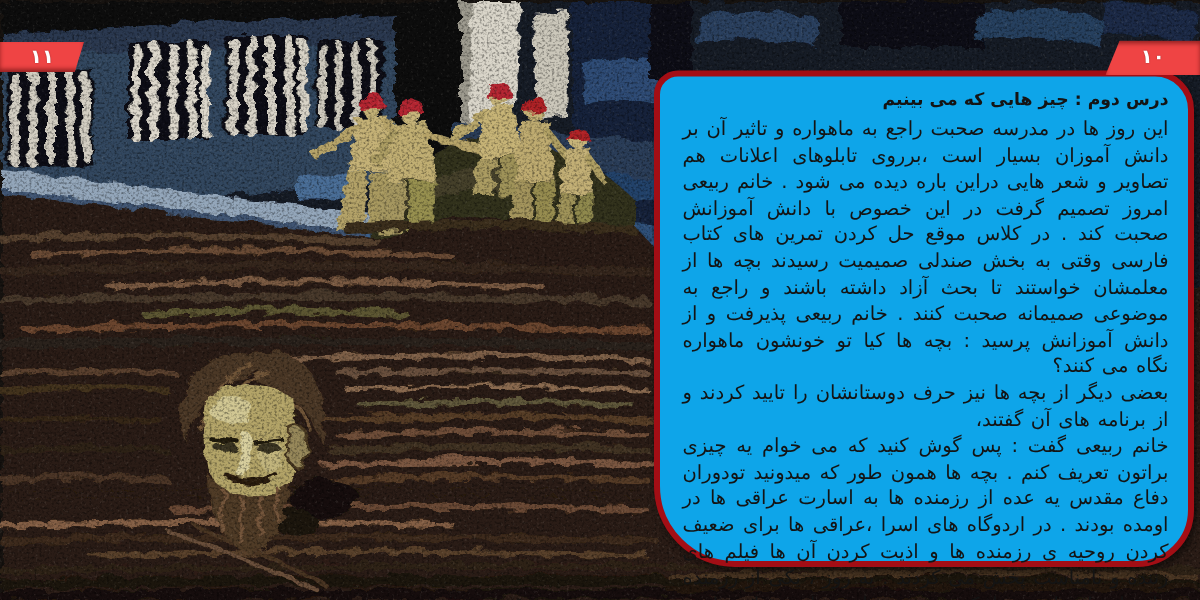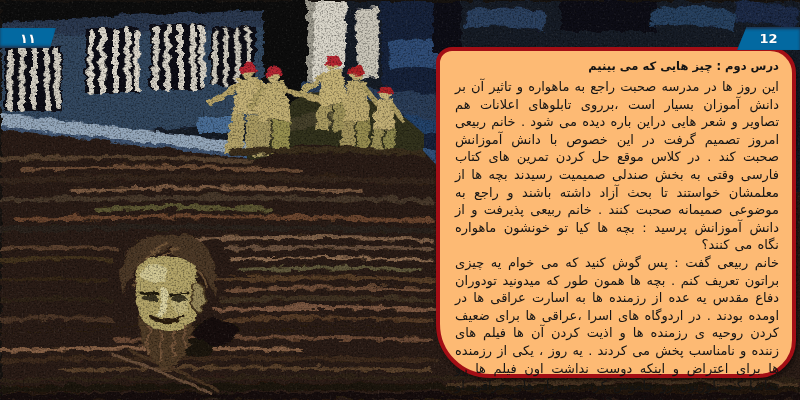--- a/index.html
+++ b/index.html
@@ -2,33 +2,33 @@
 <html lang="fa"><head>
 <meta charset="utf-8">
 <style>
   html,body{margin:0;padding:0;}
   body{width:800px;height:400px;position:relative;overflow:hidden;background:#0d0b09;
        font-family:"DejaVu Sans",sans-serif;}
   .spread{position:absolute;inset:0;}
   svg.painting{position:absolute;left:0;top:0;width:800px;height:400px;display:block;}
 
   
-  .banner{position:absolute;top:28px;height:20px;background:#0369a1;color:#fff;
+  .banner{position:absolute;top:28px;height:20px;background:#ef4444;color:#fff;
           display:flex;align-items:center;justify-content:center;
           font-weight:bold;font-size:13px;z-index:4;
           text-shadow:0 0 1px rgba(0,0,0,.4);}
   .banner-left{left:0;width:56px;clip-path:polygon(0 0,100% 0,89% 100%,0 100%);
                box-shadow:inset 0 -2px 3px rgba(60,0,0,.5);}
   .banner-right{right:0;top:27px;width:63px;height:23px;
                 clip-path:polygon(15% 0,100% 0,100% 100%,0 100%);
                 box-shadow:inset 0 2px 3px rgba(60,0,0,.5);}
 
   
   .textbox{position:absolute;left:436px;top:47px;width:360px;height:331px;
-           box-sizing:border-box;background:#fdba74;
+           box-sizing:border-box;background:#0ea5e9;
            border:4px solid #a30e15;
            border-radius:16px 26px 38px 54px;
            padding:7px 13px 8px 15px;
            direction:rtl;color:#141414;z-index:3;
            box-shadow:2px 3px 4px rgba(0,0,0,.45);}
   .textbox h2{margin:0 0 3px 0;font-size:11.5px;font-weight:bold;text-align:right;
               line-height:17px;}
   .textbox p{margin:0;font-size:13px;line-height:17.6px;text-align:justify;
              text-align-last:right;word-spacing:1px;}
 </style>
@@ -260,22 +260,23 @@
     </g>
 
     <rect x="0" y="0" width="800" height="400" filter="url(#speckDark)" opacity="0.5"></rect>
     <rect x="0" y="0" width="800" height="400" filter="url(#speckLight)" opacity="0.22"></rect>
   </svg>
 
   <div class="banner banner-left">
     <span>۱۱</span>
   </div>
   <div class="banner banner-right">
-    <span>12</span>
+    <span>۱۰</span>
   </div>
 
   <div class="textbox">
     <h2>درس دوم : چیز هایی که می بینیم</h2>
     <p>این روز ها در مدرسه صحبت راجع به ماهواره و تاثیر آن بر دانش آموزان بسیار است ،برروی تابلوهای اعلانات هم تصاویر و شعر هایی دراین باره دیده می شود . خانم ربیعی امروز تصمیم گرفت در این خصوص با دانش آموزانش صحبت کند . در کلاس موقع حل کردن تمرین های کتاب فارسی وقتی به بخش صندلی صمیمیت رسیدند بچه ها از معلمشان خواستند تا بحث آزاد داشته باشند و راجع به موضوعی صمیمانه صحبت کنند . خانم ربیعی پذیرفت و از دانش آموزانش پرسید : بچه ها کیا تو خونشون ماهواره نگاه می کنند؟</p>
+    <p>بعضی دیگر از بچه ها نیز حرف دوستانشان را تایید کردند و از برنامه های آن گفتند،</p>
     <p>خانم ربیعی گفت : پس گوش کنید که می خوام یه چیزی براتون تعریف کنم . بچه ها همون طور که میدونید تودوران دفاع مقدس یه عده از رزمنده ها به اسارت عراقی ها در اومده بودند . در اردوگاه های اسرا ،عراقی ها برای ضعیف کردن روحیه ی رزمنده ها و اذیت کردن آن ها فیلم های زننده و نامناسب پخش می کردند . یه روز ، یکی از رزمنده ها برای اعتراض و اینکه دوست نداشت اون فیلم ها رو تماشا کنه تلوزیون رو خاموش کرد . سرباز های عراقی او رو برای تنبیه بیرون از آسایشگاه بردند. تا این که بقیه ی اسرا برای استراحت به حیاط اردوگاه رفتند و دیدند که دوستشون تا گردن داخل زمین دفن شده است و فقط سر او پیدا است .</p>
   </div>
 
 </div>
 
 </body></html>

